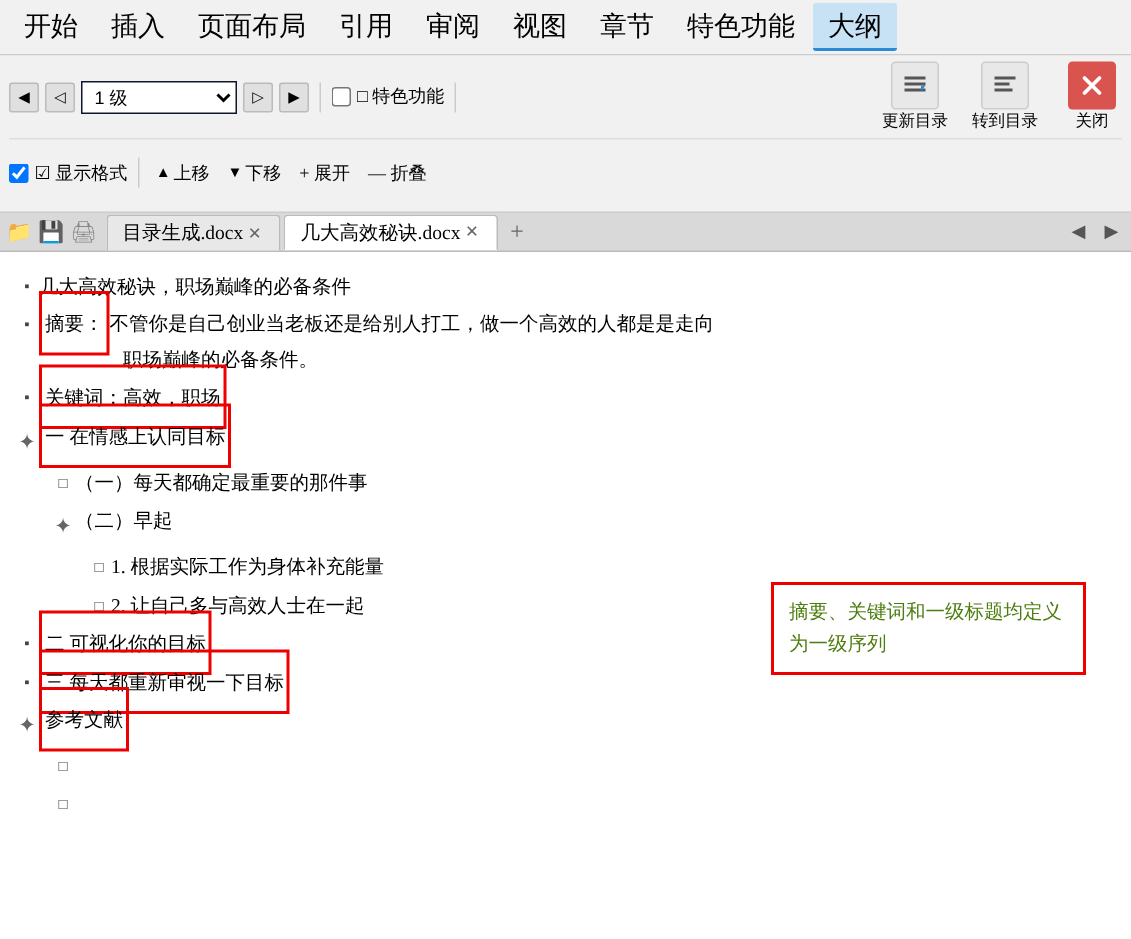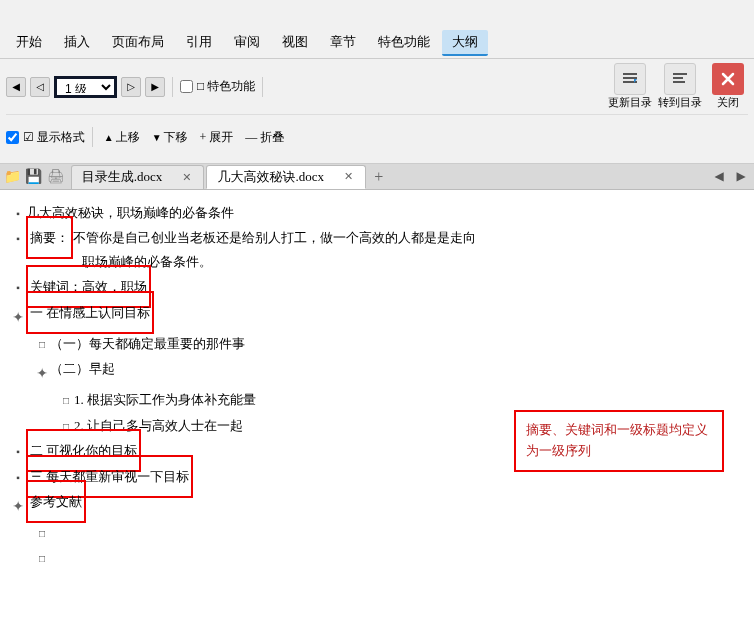--- a/index.html
+++ b/index.html
@@ -17,23 +17,22 @@
     .menubar {
       display: flex;
       background: #f1f1f1;
       border-bottom: 1px solid #ccc;
       padding: 2px 6px;
       gap: 2px;
     }
     .menubar-item {
       padding: 3px 10px;
       cursor: pointer;
-      font-size: 13px;
+      font-size: 18px;
       border-radius: 2px;
-      margin-top: 28px;
     }
     .menubar-item.active {
       background: #c7e1f5;
       border-bottom: 2px solid #2a8ad4;
     }
 
     
     .ribbon {
       background: #f1f1f1;
       border-bottom: 1px solid #ccc;
@@ -51,44 +50,44 @@
       background: #e0e0e0;
       border: 1px solid #bbb;
       border-radius: 2px;
       cursor: pointer;
       display: flex;
       align-items: center;
       justify-content: center;
       font-size: 10px;
     }
     .level-select {
-      border: 3px solid #0f172a;
+      border: 1px solid #0f172a;
       background: white;
       padding: 2px 4px;
       font-size: 12px;
-      width: 63px;
+      width: 104px;
       height: 22px;
     }
     .ribbon-separator {
       width: 1px;
       height: 20px;
       background: #ccc;
       margin: 0 3px;
     }
     .ribbon-checkbox-group {
       display: flex;
       align-items: center;
       gap: 4px;
       font-size: 12px;
     }
     .ribbon-checkbox-group input { margin: 0; }
 
     .ribbon-btn-group {
       display: flex;
-      gap: 6px;
+      gap: 16px;
       margin-left: auto;
       align-items: flex-end;
     }
     .ribbon-btn {
       display: flex;
       flex-direction: column;
       align-items: center;
       cursor: pointer;
       font-size: 11px;
       min-width: 40px;
@@ -139,21 +138,21 @@
       display: flex;
       align-items: center;
       padding: 2px 10px;
       background: #e8e8e8;
       border: 1px solid #bbb;
       border-bottom: none;
       border-radius: 3px 3px 0 0;
       font-size: 12px;
       cursor: pointer;
       margin-right: 2px;
-      gap: 18px;
+      gap: 1px;
       height: 24px;
     }
     .tab.active {
       background: white;
       border-bottom: 1px solid white;
       z-index: 1;
     }
     .tab-close {
       font-size: 11px;
       color: #666;
@@ -228,21 +227,21 @@
     .tooltip-box {
       position: absolute;
       right: 30px;
       top: 220px;
       border: 2px solid #e00;
       background: white;
       padding: 8px 10px;
       font-size: 13px;
       width: 210px;
       line-height: 1.6;
-      color: #b91c1c;
+      color: #4d7c0f;
       z-index: 10;
     }
 
     
     .statusbar {
       background: #f1f1f1;
       border-top: 1px solid #ccc;
       display: flex;
       align-items: center;
       padding: 2px 10px;

